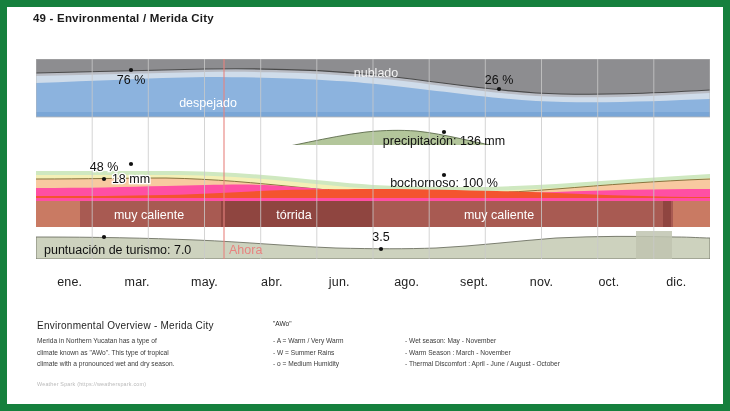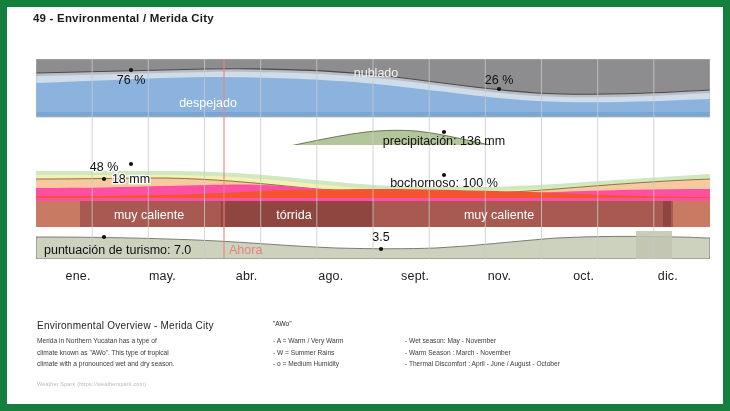--- a/index.html
+++ b/index.html
@@ -18,21 +18,21 @@
   #page-title{
     position:absolute;left:26px;top:5px;
     font-size:11.5px;font-weight:700;letter-spacing:.2px;color:#1b1b1b;
   }
 
   
   #chart{position:absolute;left:29px;top:52px;width:674px;height:260px;}
   #chart svg{display:block;}
 
   
-  #months{position:absolute;left:29px;top:262px;width:674px;height:22px;
+  #months{position:absolute;left:29px;top:268px;width:674px;height:22px;
     display:flex;}
   #months .m{flex:1 1 0;text-align:center;font-size:12.5px;color:#222;
     letter-spacing:.2px;}
 
   
   .foot{position:absolute;font-size:6.6px;line-height:1.75;color:#3a3a3a;}
   #ov-title{left:30px;top:310px;font-size:10px;color:#1f1f1f;letter-spacing:.25px;}
   #ov-body{left:30px;top:328px;width:215px;}
   #credit{left:30px;top:373px;font-size:5.4px;color:#b9b9b9;letter-spacing:.2px;}
   #code-title{left:266px;top:311px;font-size:6.6px;color:#1f1f1f;}
@@ -148,22 +148,24 @@
       <text x="463" y="160" text-anchor="middle" font-family="Liberation Sans, sans-serif" font-size="12.5" fill="#ffffff">muy caliente</text>
 
       <text x="8" y="195" text-anchor="start" font-family="Liberation Sans, sans-serif" font-size="12.5" fill="#111">puntuación de turismo: 7.0</text>
       <text x="345" y="182" text-anchor="middle" font-family="Liberation Sans, sans-serif" font-size="12.5" fill="#111">3.5</text>
       <text x="193" y="195" text-anchor="start" font-family="Liberation Sans, sans-serif" font-size="12.5" fill="#e8837f">Ahora</text>
     </svg>
   </div>
 
   <div id="months">
     <div class="m">ene.</div>
+    <div class="m">mar.</div>
     <div class="m">may.</div>
     <div class="m">abr.</div>
+    <div class="m">jun.</div>
     <div class="m">ago.</div>
     <div class="m">sept.</div>
     <div class="m">nov.</div>
     <div class="m">oct.</div>
     <div class="m">dic.</div>
   </div>
 
   <div class="foot" id="ov-title">Environmental Overview  -  Merida City</div>
 
   <div class="foot" id="ov-body">

